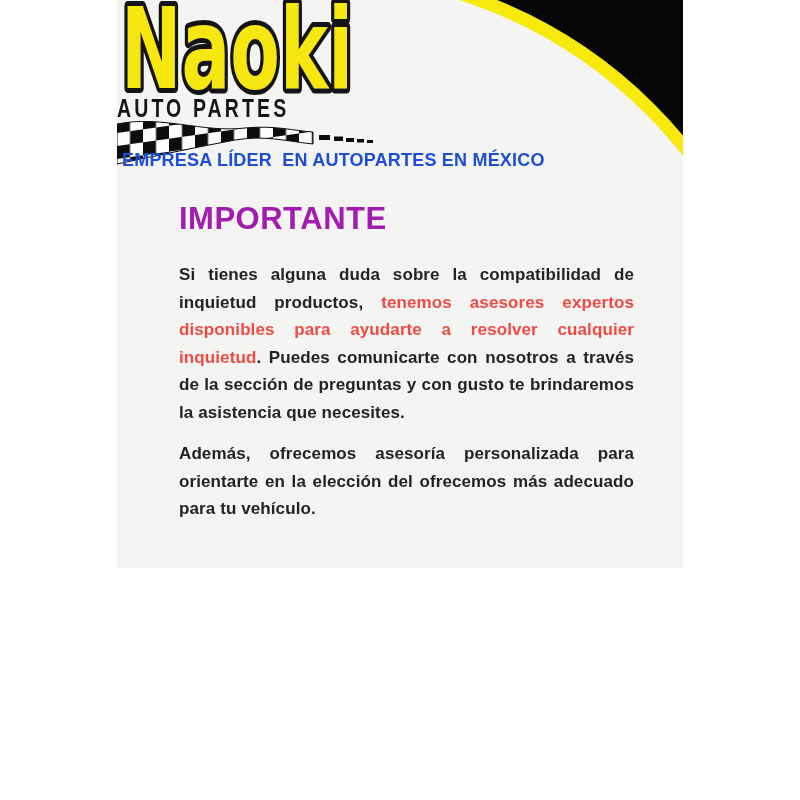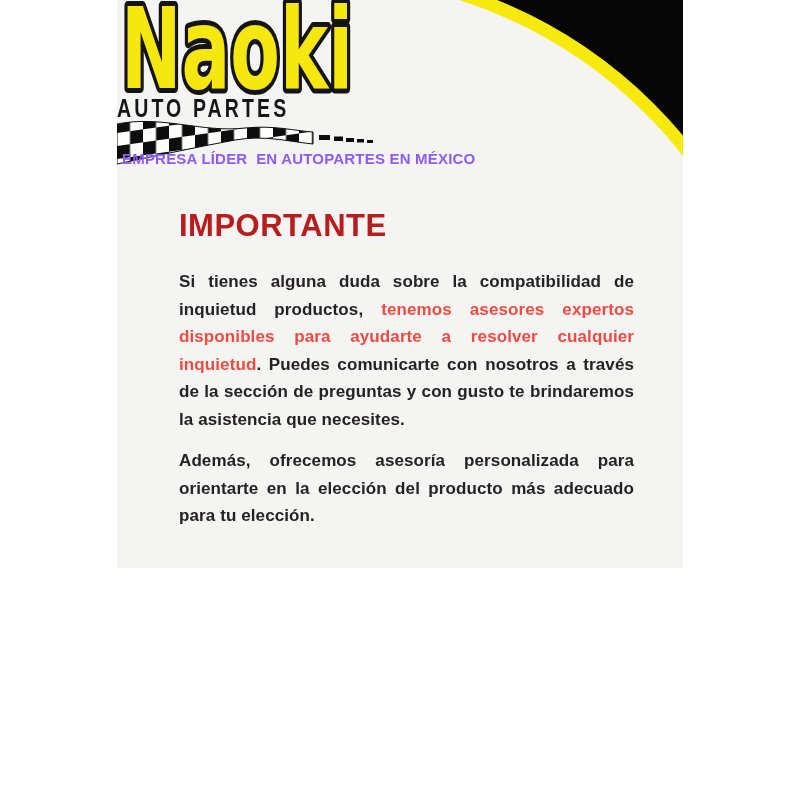--- a/index.html
+++ b/index.html
@@ -23,26 +23,26 @@
   .green-right   {background:linear-gradient(230deg,#5cb765 15%,#17463a 85%);
                   clip-path:polygon(562px 702px,500px 800px,566px 800px,566px 740px);}
   .yellow-right  {background:#f8ed0d;clip-path:polygon(561px 703px,428px 795px,532px 800px);}
 
   
   .brand{position:absolute;left:0;top:2px;width:270px;}
   .logo-svg{overflow:visible;display:block;}
   .brand-subtitle{margin-top:-4px;font-size:25px;font-weight:bold;color:#161616;
                   letter-spacing:4px;transform:scaleX(.78);transform-origin:left;white-space:nowrap;}
   .flag-svg{display:block;margin-top:-3px;}
-  .brand-tagline{position:absolute;left:5px;top:150px;font-size:15px;font-weight:bold;
-                 color:#8b5cf6;letter-spacing:.2px;white-space:nowrap;}
+  .brand-tagline{position:absolute;left:5px;top:150px;font-size:18px;font-weight:bold;
+                 color:#1d4ed8;letter-spacing:.2px;white-space:nowrap;}
 
   
   .main{position:absolute;left:62px;top:198px;width:455px;}
-  .heading{margin:12px 0 27px 0;font-size:31px;line-height:1;font-weight:bold;color:#b91c1c;letter-spacing:.5px;}
+  .heading{margin:5px 0 27px 0;font-size:31px;line-height:1;font-weight:bold;color:#a21caf;letter-spacing:.5px;}
   .main p{margin:0 0 14px 0;font-size:17px;line-height:27.5px;font-weight:bold;color:#262223;
           text-align:justify;letter-spacing:.1px;}
   .hl{color:#ef4b43;}
 </style>
 </head>
 <body>
 
 <div id="canvas">
   <div id="flyer">
 
@@ -76,17 +76,17 @@
         <rect x="229" y="18" width="8" height="4" fill="#0d0d0d"></rect>
         <rect x="240" y="19" width="7" height="3.5" fill="#0d0d0d"></rect>
         <rect x="250" y="20" width="6" height="3" fill="#0d0d0d"></rect>
       </svg>
     </div>
     <div class="brand-tagline">EMPRESA LÍDER&nbsp; EN AUTOPARTES EN MÉXICO</div>
 
     <div class="main">
       <h1 class="heading">IMPORTANTE</h1>
       <p><span>Si tienes alguna duda sobre la compatibilidad de inquietud productos, </span><span class="hl">tenemos asesores expertos disponibles para ayudarte a resolver cualquier inquietud</span><span>. Puedes comunicarte con nosotros a través de la sección de preguntas y con gusto te brindaremos la asistencia que necesites.</span></p>
-      <p>Además, ofrecemos asesoría personalizada para orientarte en la elección del producto más adecuado para tu elección.</p>
+      <p>Además, ofrecemos asesoría personalizada para orientarte en la elección del ofrecemos más adecuado para tu vehículo.</p>
     </div>
 
   </div>
 </div>
 
 </body></html>

